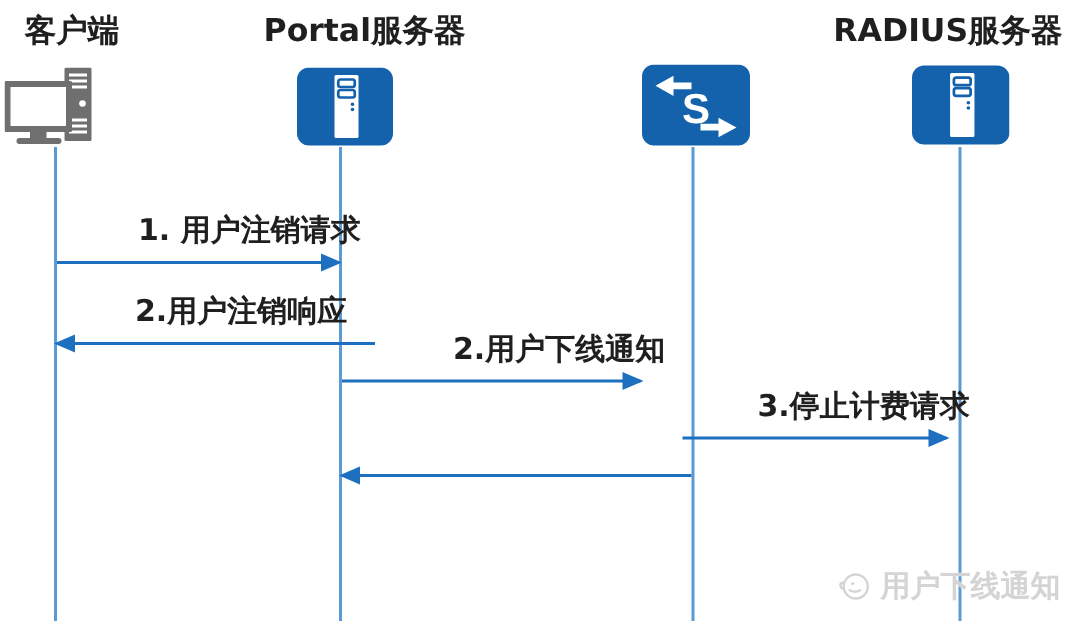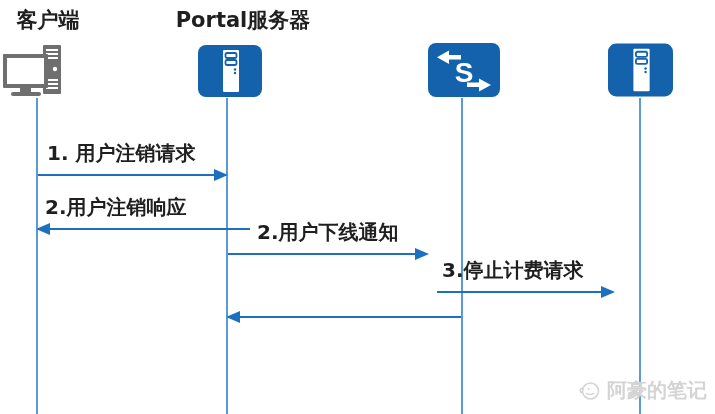--- a/index.html
+++ b/index.html
@@ -30,33 +30,33 @@
   .i3{left:428px;top:43px;color:var(--icon-blue);}
   .i4{left:608px;top:43px;color:var(--icon-blue);}
 
   .lifeline{position:absolute;width:2px;top:98px;bottom:0;background:var(--lifeline-blue);}
   .l1{left:36px}.l2{left:226px}.l3{left:461px}.l4{left:639px}
 
   .msg{position:absolute;height:34px;}
   .msg .shaft{position:absolute;left:1px;right:1px;bottom:0;height:2px;background:var(--arrow-blue);}
   .msg .label{
     position:absolute;bottom:9px;font-size:20px;font-weight:600;
-    color:var(--text-dark);white-space:nowrap;
+    color:var(--text-dark);white-space:nowrap;margin-left:45px;
   }
   .msg .head{
     position:absolute;bottom:-5px;width:0;height:0;
     border-top:6px solid transparent;border-bottom:6px solid transparent;
   }
   .msg .head-right{right:-1px;border-left:14px solid var(--arrow-blue);}
   .msg .head-left{left:-1px;border-right:14px solid var(--arrow-blue);}
 
   .m1{left:37px;width:190px;top:142px}
   .m2{left:37px;width:214px;top:196px}
   .m3{left:227px;width:201px;top:221px}
-  .m4{left:436px;width:178px;top:259px}
+  .m4{left:454px;width:178px;top:259px}
   .m5{left:227px;width:235px;top:284px}
   .m6{left:462px;width:178px;top:329px}
   .m1 .label{left:10px}
   .m2 .label{left:8px}
   .m3 .label{left:30px}
   .m4 .label{left:6px}
   .m5 .label{left:33px}
   .m6 .label{left:7px}
 
   .watermark{
@@ -65,20 +65,21 @@
     text-shadow:0 0 1px #ffffff;
   }
 </style>
 </head>
 <body>
 
 <div class="stage">
 
   <div class="actor-label a2">Portal服务器</div>
   <div class="actor-label a1">客户端</div>
+  <div class="actor-label a4">RADIUS服务器</div>
 
   <div class="icon i1">
     <svg width="64" height="54" viewBox="0 0 64 54">
       <rect x="40" y="0" width="18" height="49" rx="1" fill="currentColor"></rect>
       <rect x="43" y="4" width="12" height="2" fill="#fff"></rect>
       <rect x="43" y="8" width="12" height="2" fill="#fff"></rect>
       <rect x="43" y="12" width="12" height="2" fill="#fff"></rect>
       <circle cx="52" cy="24" r="2.2" fill="#fff"></circle>
       <rect x="43" y="34" width="12" height="2" fill="#fff"></rect>
       <rect x="43" y="38" width="12" height="2" fill="#fff"></rect>
@@ -160,16 +161,16 @@
 
   <div class="watermark">
     <span style="line-height:0;">
       <svg width="24" height="24" viewBox="0 0 24 24" fill="none" stroke="#d4d4d4" stroke-width="1.6">
         <circle cx="13.5" cy="12" r="8"></circle>
         <path d="M6 10 C2.5 8 2.5 13 5 13.5"></path>
         <circle cx="11.5" cy="10" r="1" fill="#d4d4d4" stroke="none"></circle>
         <path d="M9 14 C11 16 15 16 17 14"></path>
       </svg>
     </span>
-    <span>阿豪的笔记</span>
+    <span>用户下线通知</span>
   </div>
 
 </div>
 
 </body></html>

